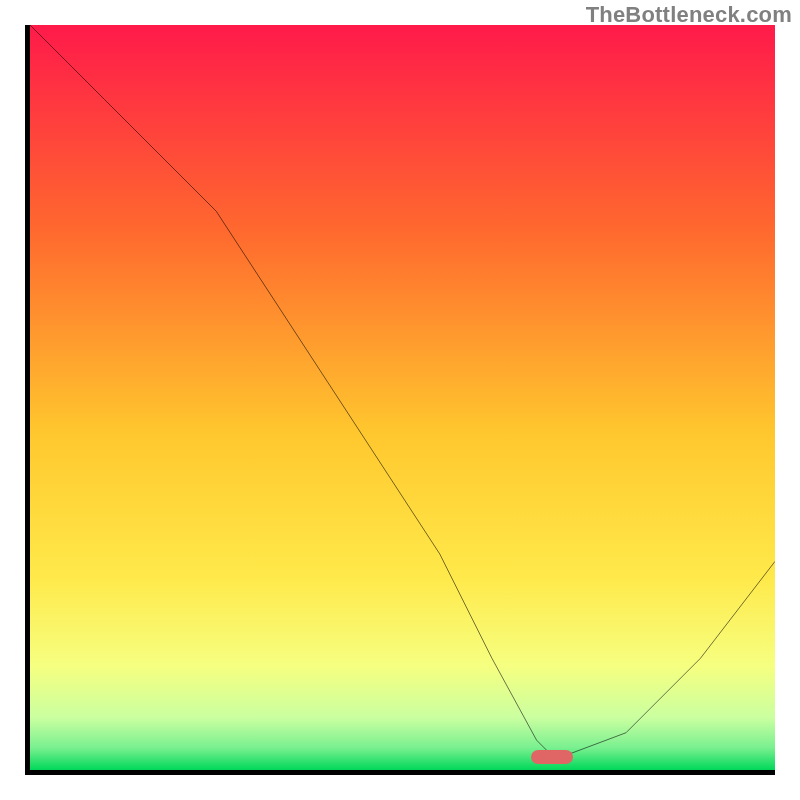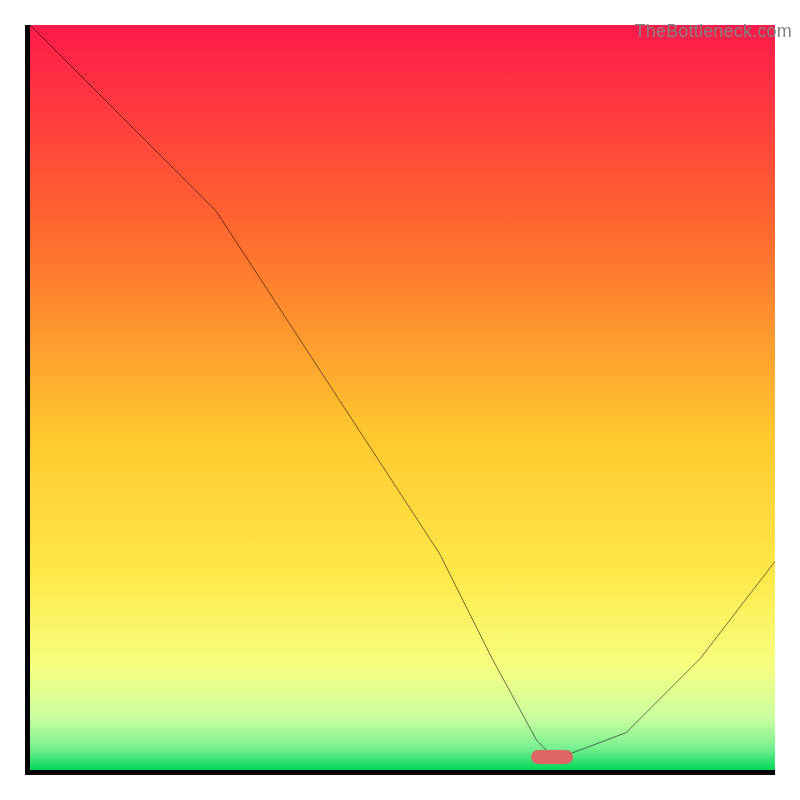--- a/index.html
+++ b/index.html
@@ -40,24 +40,23 @@
     width: 42px;
     height: 14px;
     background: #e06666;
     border-radius: 7px;
   }
   .watermark {
     position: absolute;
     top: 2px;
     right: 8px;
     color: #808080;
-    font-size: 18px;
-    font-weight: 400;
+    font-size: 22px;
+    font-weight: 700;
     letter-spacing: 0.2px;
-    margin-top: 19px;
   }
 </style>
 </head>
 <body>
 
 <div class="frame">
 
   <div class="plot-area">
 
     <svg class="gradient" viewBox="0 0 100 100" preserveAspectRatio="none" width="100%" height="100%">

